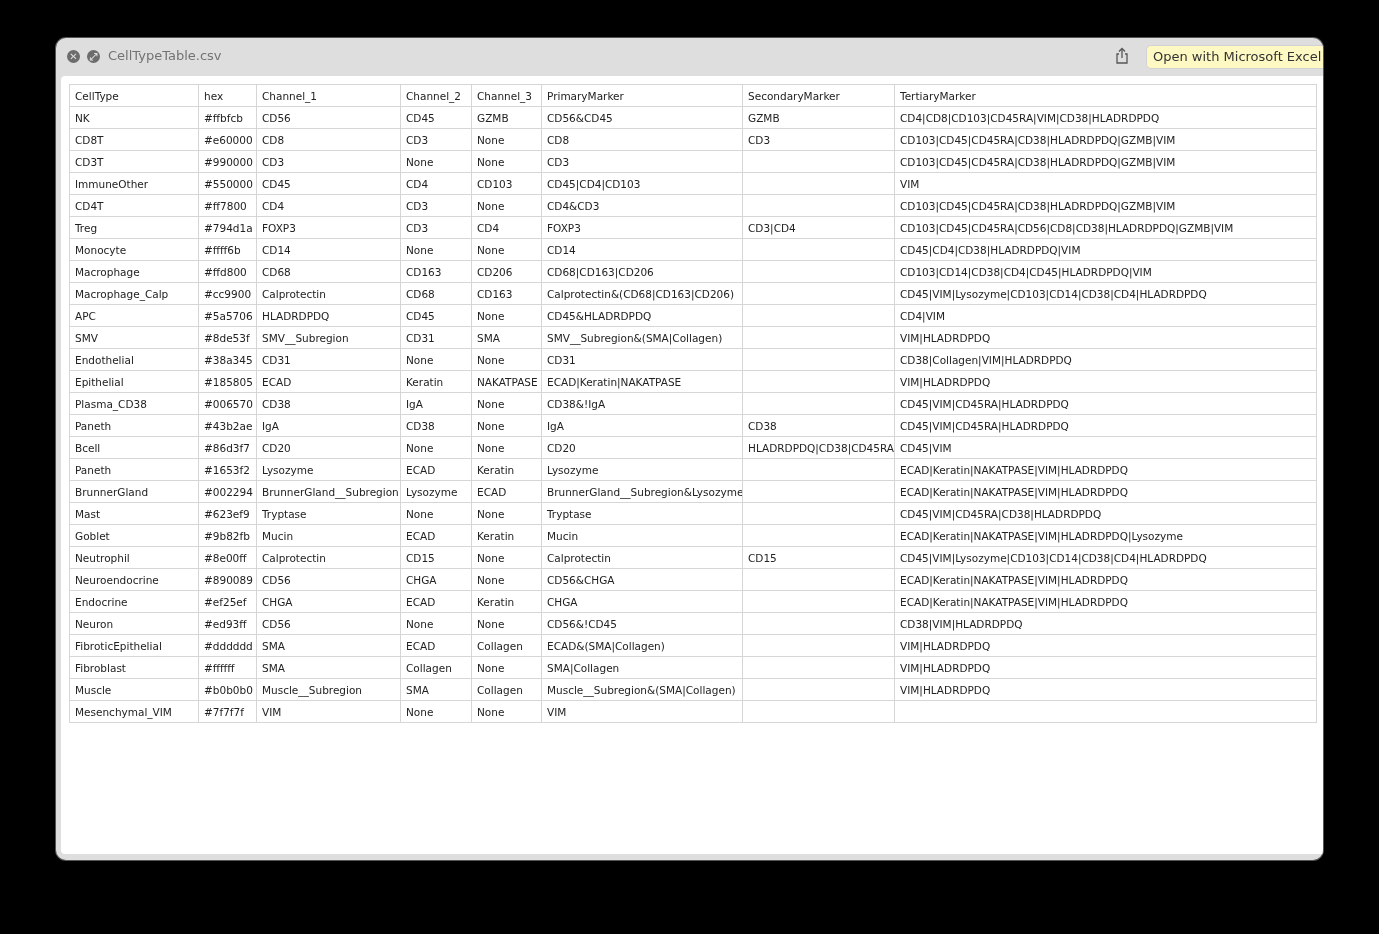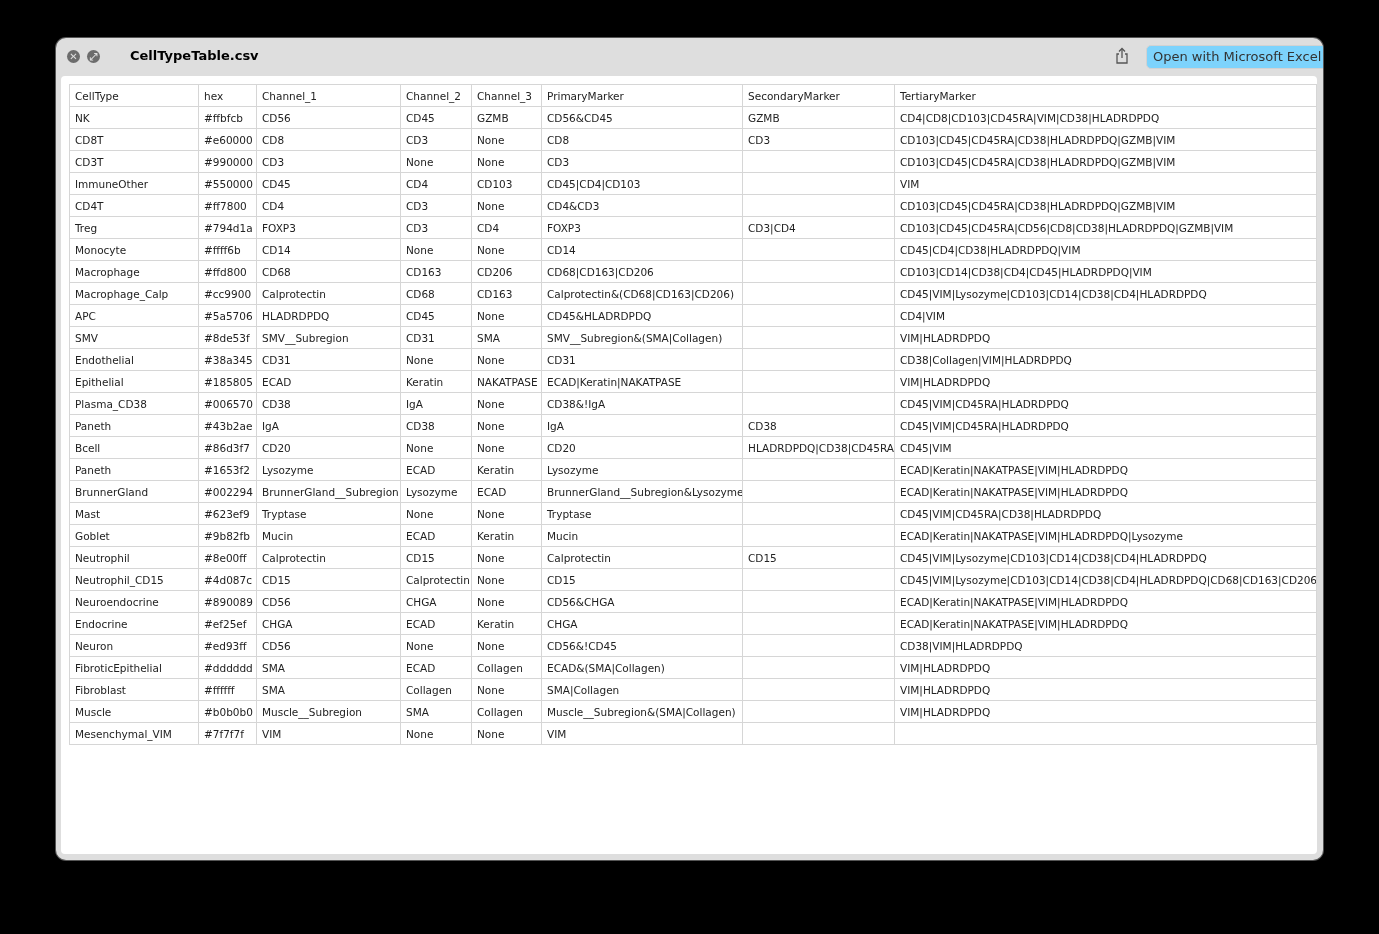--- a/index.html
+++ b/index.html
@@ -17,36 +17,35 @@
       display:flex; align-items:center;
     }
     .tb-btn {
       width:13px; height:13px; border-radius:50%; background:#6c6c6c;
       position:absolute; top:12px; display:flex; align-items:center; justify-content:center;
       color:#dedede; font-size:10px; font-weight:bold; line-height:1;
     }
     .tb-close { left:11px; }
     .tb-full { left:31px; }
     .title {
-      position:absolute; left:52px; top:10px; font-size:13px; font-weight:bold; color:#000000;
+      position:absolute; left:52px; top:10px; font-size:13px; font-weight:normal; color:#737373;
       font-family:"DejaVu Sans", sans-serif;
-      margin-left:22px;
     }
     .share {
       position:absolute; left:1058px; top:9px; width:16px; height:18px;
     }
     .open-btn {
       position:absolute; left:1090px; top:7px; height:22px; padding:0 6px;
-      background:#7dd3fc; border:1px solid #d2d2d2; border-radius:5px;
+      background:#fef9c3; border:1px solid #d2d2d2; border-radius:5px;
       font-size:13px; color:#333; line-height:22px; white-space:nowrap;
       font-family:"DejaVu Sans", sans-serif;
     }
     .content {
       position:absolute; left:5px; top:38px; width:1256px; height:778px;
-      background:#fff; border-radius:4px;
+      background:#fff; border-radius:4px;padding-left:38px;
     }
     table {
       position:absolute; left:8px; top:8px; border-collapse:collapse;
       font-family:"DejaVu Sans", sans-serif; font-size:10.5px; color:#222;
       table-layout:fixed; width:1247px;
     }
     td {
       border:1px solid #d6d6d6; height:22px; padding:0 5px; white-space:nowrap; overflow:hidden;
       box-sizing:border-box;
     }
@@ -297,30 +296,20 @@
             <td>Neutrophil</td>
             <td>#8e00ff</td>
             <td>Calprotectin</td>
             <td>CD15</td>
             <td>None</td>
             <td>Calprotectin</td>
             <td>CD15</td>
             <td>CD45|VIM|Lysozyme|CD103|CD14|CD38|CD4|HLADRDPDQ</td>
           </tr>
           <tr>
-            <td>Neutrophil_CD15</td>
-            <td>#4d087c</td>
-            <td>CD15</td>
-            <td>Calprotectin</td>
-            <td>None</td>
-            <td>CD15</td>
-            <td></td>
-            <td>CD45|VIM|Lysozyme|CD103|CD14|CD38|CD4|HLADRDPDQ|CD68|CD163|CD206</td>
-          </tr>
-          <tr>
             <td>Neuroendocrine</td>
             <td>#890089</td>
             <td>CD56</td>
             <td>CHGA</td>
             <td>None</td>
             <td>CD56&amp;CHGA</td>
             <td></td>
             <td>ECAD|Keratin|NAKATPASE|VIM|HLADRDPDQ</td>
           </tr>
           <tr>

